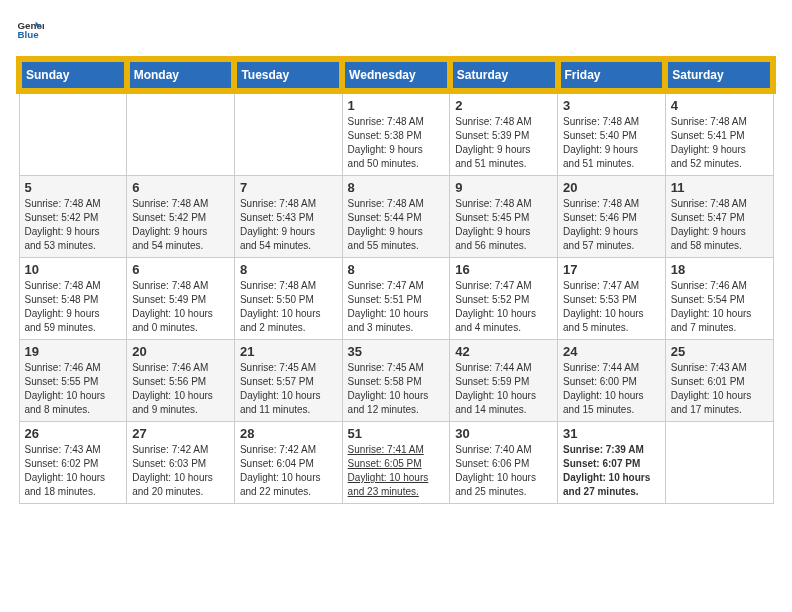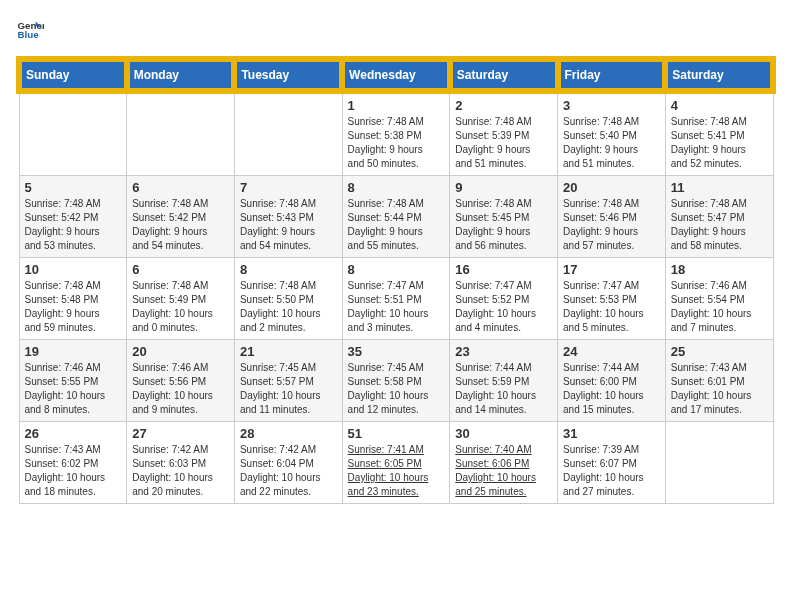--- a/index.html
+++ b/index.html
@@ -266,21 +266,21 @@
 and 11 minutes.</div>
         </td>
         <td>
           <div class="day-number">35</div>
           <div class="day-info" style="white-space: pre-line;">Sunrise: 7:45 AM
 Sunset: 5:58 PM
 Daylight: 10 hours
 and 12 minutes.</div>
         </td>
         <td>
-          <div class="day-number">23</div>
+          <div class="day-number">42</div>
           <div class="day-info" style="white-space: pre-line;">Sunrise: 7:44 AM
 Sunset: 5:59 PM
 Daylight: 10 hours
 and 14 minutes.</div>
         </td>
         <td>
           <div class="day-number">24</div>
           <div class="day-info" style="white-space: pre-line;">Sunrise: 7:44 AM
 Sunset: 6:00 PM
 Daylight: 10 hours
@@ -318,28 +318,28 @@
         </td>
         <td>
           <div class="day-number">51</div>
           <div class="day-info" style="white-space: pre-line; text-decoration: underline;">Sunrise: 7:41 AM
 Sunset: 6:05 PM
 Daylight: 10 hours
 and 23 minutes.</div>
         </td>
         <td>
           <div class="day-number">30</div>
-          <div class="day-info" style="white-space: pre-line; text-decoration: underline;">Sunrise: 7:40 AM
+          <div class="day-info" style="white-space: pre-line;">Sunrise: 7:40 AM
 Sunset: 6:06 PM
 Daylight: 10 hours
 and 25 minutes.</div>
         </td>
         <td>
           <div class="day-number">31</div>
-          <div class="day-info" style="white-space: pre-line;">Sunrise: 7:39 AM
+          <div class="day-info" style="white-space: pre-line; font-weight: bold;">Sunrise: 7:39 AM
 Sunset: 6:07 PM
 Daylight: 10 hours
 and 27 minutes.</div>
         </td>
         <td class="empty-cell"></td>
       </tr>
     </tbody>
 </table>
 
 </body></html>

